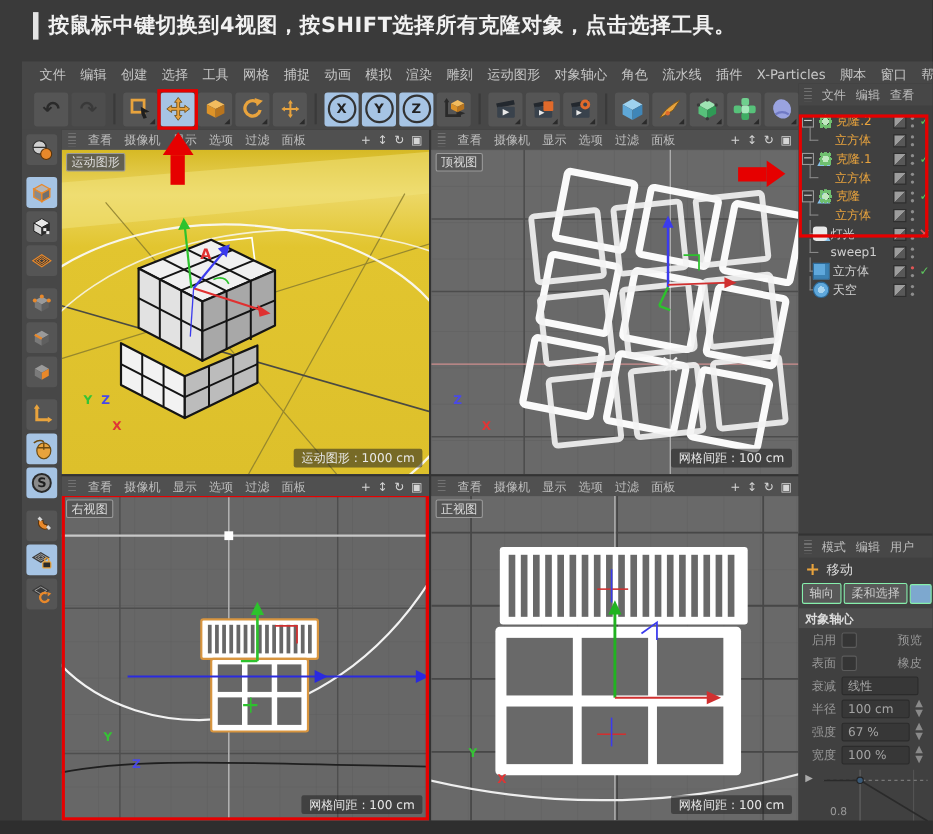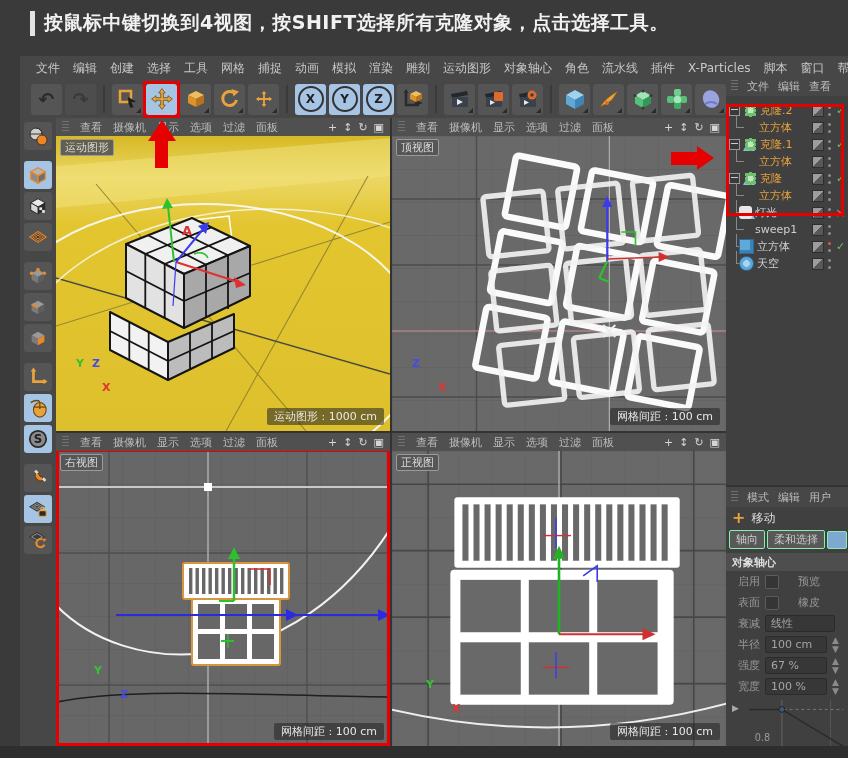--- a/index.html
+++ b/index.html
@@ -119,21 +119,21 @@
   .attr-plus{color:#e8a33d;font-size:16px;font-weight:bold;line-height:1;}
   .attr-toolname{color:#dcdcdc;font-size:12px;}
   .attr-tabs{height:21px;display:flex;align-items:center;gap:2px;padding-left:3px;}
   .attr-tab{background:#585858;border:1px solid #86efac;border-radius:2px;color:#ccc;font-size:11px;
             padding:1px 6px;white-space:nowrap;}
   .attr-tab.stub{background:#7da8cf;width:14px;height:14px;padding:1px 2px;overflow:hidden;}
   .attr-section{height:18px;background:#4e4e4e;color:#ddd;font-size:11px;font-weight:bold;
                 display:flex;align-items:center;padding-left:6px;margin-top:3px;}
   .fld{height:21px;display:flex;align-items:center;padding-left:4px;gap:5px;}
   .flabel{width:30px;text-align:right;font-size:11px;color:#979797;flex:0 0 auto;}
-  .fextra{font-size:11px;color:#979797;margin-left:14px;white-space:nowrap;}
+  .fextra{font-size:11px;color:#979797;margin-left:32px;white-space:nowrap;}
   .fcheck{width:12px;height:12px;background:#353535;border:1px solid #5c5c5c;border-radius:2px;}
   .fselect,.fval{height:15px;background:#373737;border:1px solid #2b2b2b;border-radius:2px;color:#a5a5a5;
             font-size:11px;display:flex;align-items:center;padding:0 5px;}
   .fselect{width:58px;} .fval{width:50px;}
   .fstep{color:#8a8a8a;font-size:9px;line-height:1;display:flex;flex-direction:column;}
   .curve-row{display:flex;margin-top:2px;}
   .curve-arrow{color:#aaa;font-size:9px;padding:4px 2px 0 6px;}
   
   .tbtn svg,.ltbtn svg{display:block;}
   .corner::after{content:"";position:absolute;right:2px;bottom:2px;width:0;height:0;

